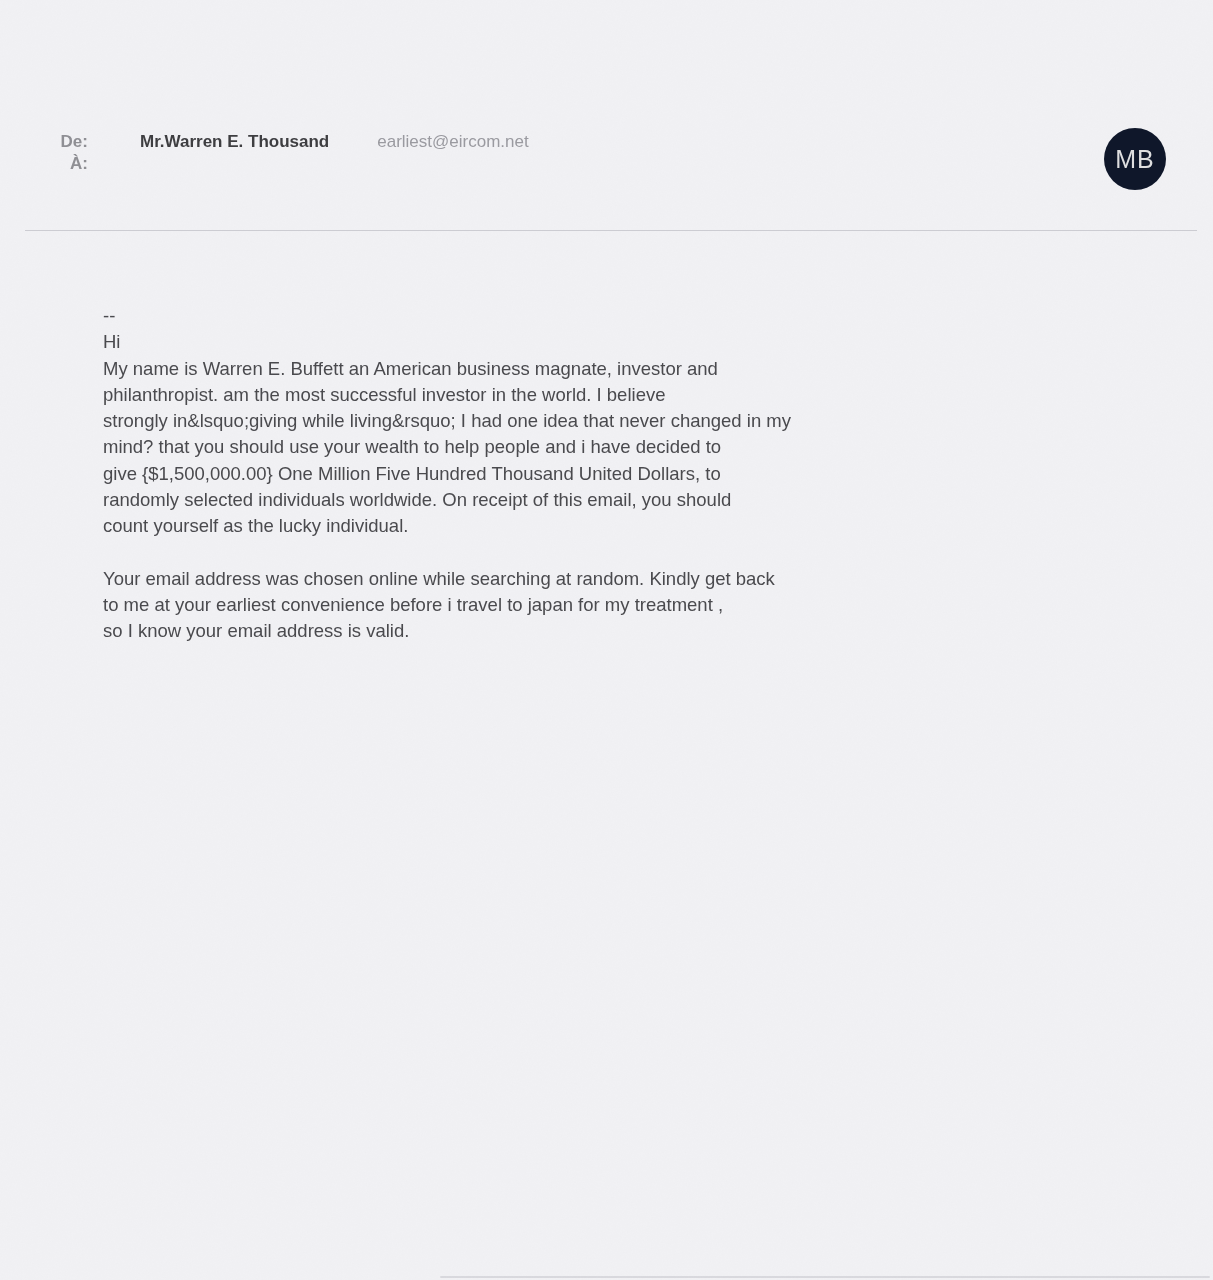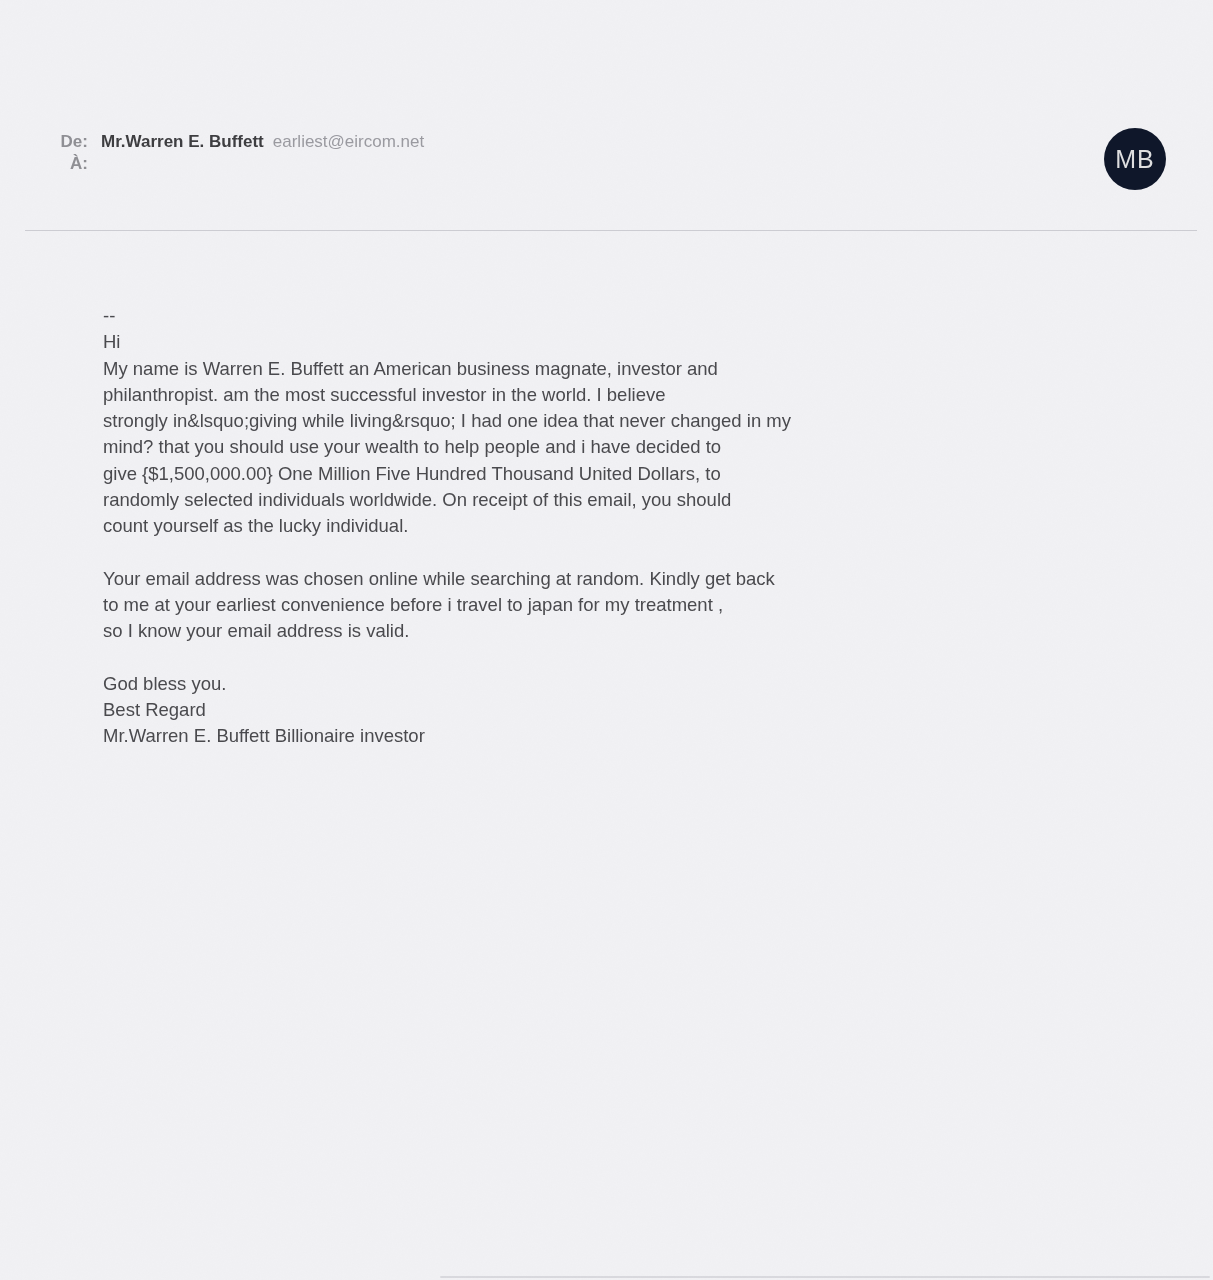--- a/index.html
+++ b/index.html
@@ -14,21 +14,21 @@
     position: absolute; inset: 0;
     pointer-events: none;
     opacity: 0.5;
   }
   .email-header {
     position: absolute;
     top: 131px; left: 30px;
     font-size: 17px;
     line-height: 22px;
   }
-  .header-row { display: flex; }
+  .header-row { display: flex; gap: 39px; }
   .header-label {
     width: 58px;
     text-align: right;
     font-weight: bold;
     color: #8f8f94;
     margin-right: 13px;
     flex: none;
   }
   .header-name { font-weight: bold; color: #3e3e41; margin-right: 9px; }
   .header-email { color: #9a9aa0; }
@@ -84,21 +84,21 @@
       <feComponentTransfer>
           <feFuncA type="linear" slope="0.05" intercept="0"></feFuncA>
         </feComponentTransfer>
     </filter>
     <rect width="1213" height="1280" filter="url(#grainF)"></rect>
   </svg>
 
   <div class="email-header">
     <div class="header-row">
       <span class="header-label">De:</span>
-      <span class="header-name">Mr.Warren E. Buffett</span>
+      <span class="header-name">Mr.Warren E. Thousand</span>
       <span class="header-email">earliest@eircom.net</span>
     </div>
     <div class="header-row">
       <span class="header-label">À:</span>
       <span class="header-value"></span>
     </div>
   </div>
 
   <div class="avatar">MB</div>
 
@@ -110,20 +110,17 @@
 My name is Warren E. Buffett an American business magnate, investor and
 philanthropist. am the most successful investor in the world. I believe
 strongly in&amp;lsquo;giving while living&amp;rsquo; I had one idea that never changed in my
 mind? that you should use your wealth to help people and i have decided to
 give {$1,500,000.00} One Million Five Hundred Thousand United Dollars, to
 randomly selected individuals worldwide. On receipt of this email, you should
 count yourself as the lucky individual.</p>
     <p>Your email address was chosen online while searching at random. Kindly get back
 to me at your earliest convenience before i travel to japan for my treatment ,
 so I know your email address is valid.</p>
-    <p>God bless you.
-Best Regard
-Mr.Warren E. Buffett Billionaire investor</p>
   </div>
 
   <div class="scan-edge"></div>
 
 </div>
 
 </body></html>

